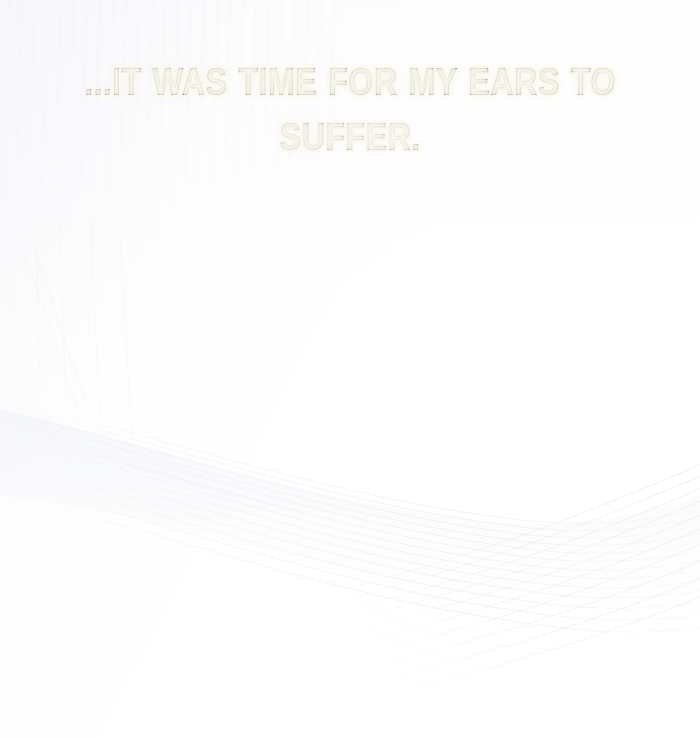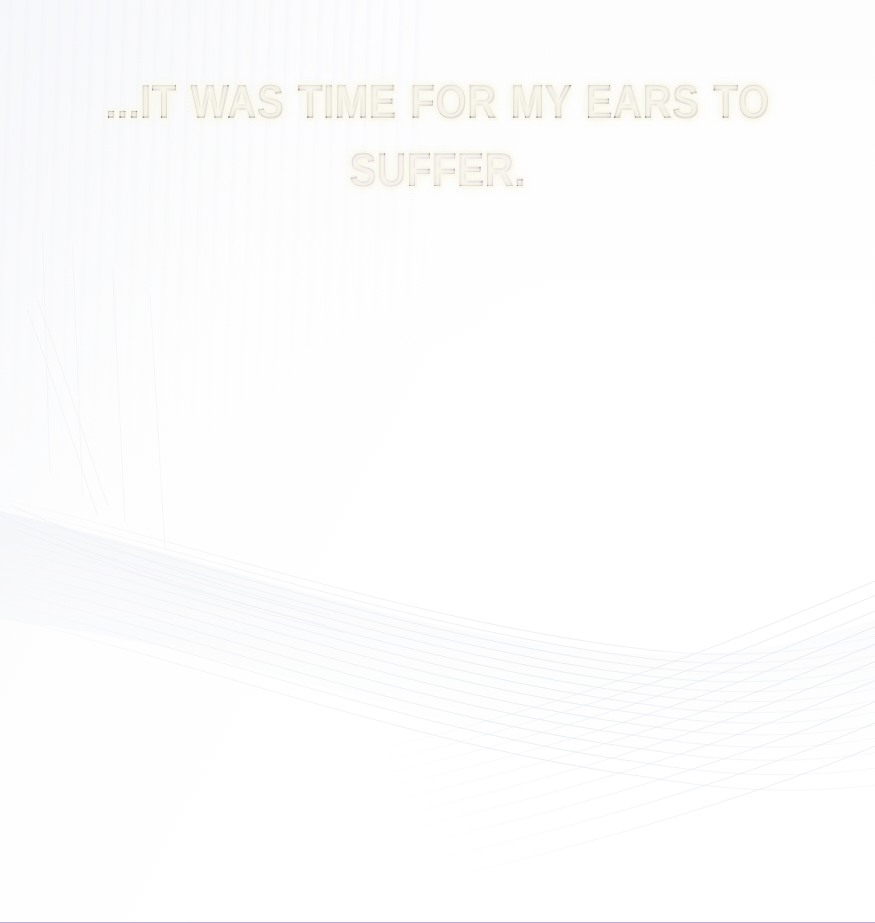--- a/index.html
+++ b/index.html
@@ -10,21 +10,21 @@
   }
 
   body {
     font-family: "Liberation Sans", sans-serif;
   }
 
   .panel {
     position: relative;
     width: 700px;
     height: 738px;
-    background: #4c1d95;
+    background: #0f766e;
     overflow: hidden;
   }
 
   
   .bg-art {
     position: absolute;
     inset: 0;
     width: 100%;
     height: 100%;
     pointer-events: none;

